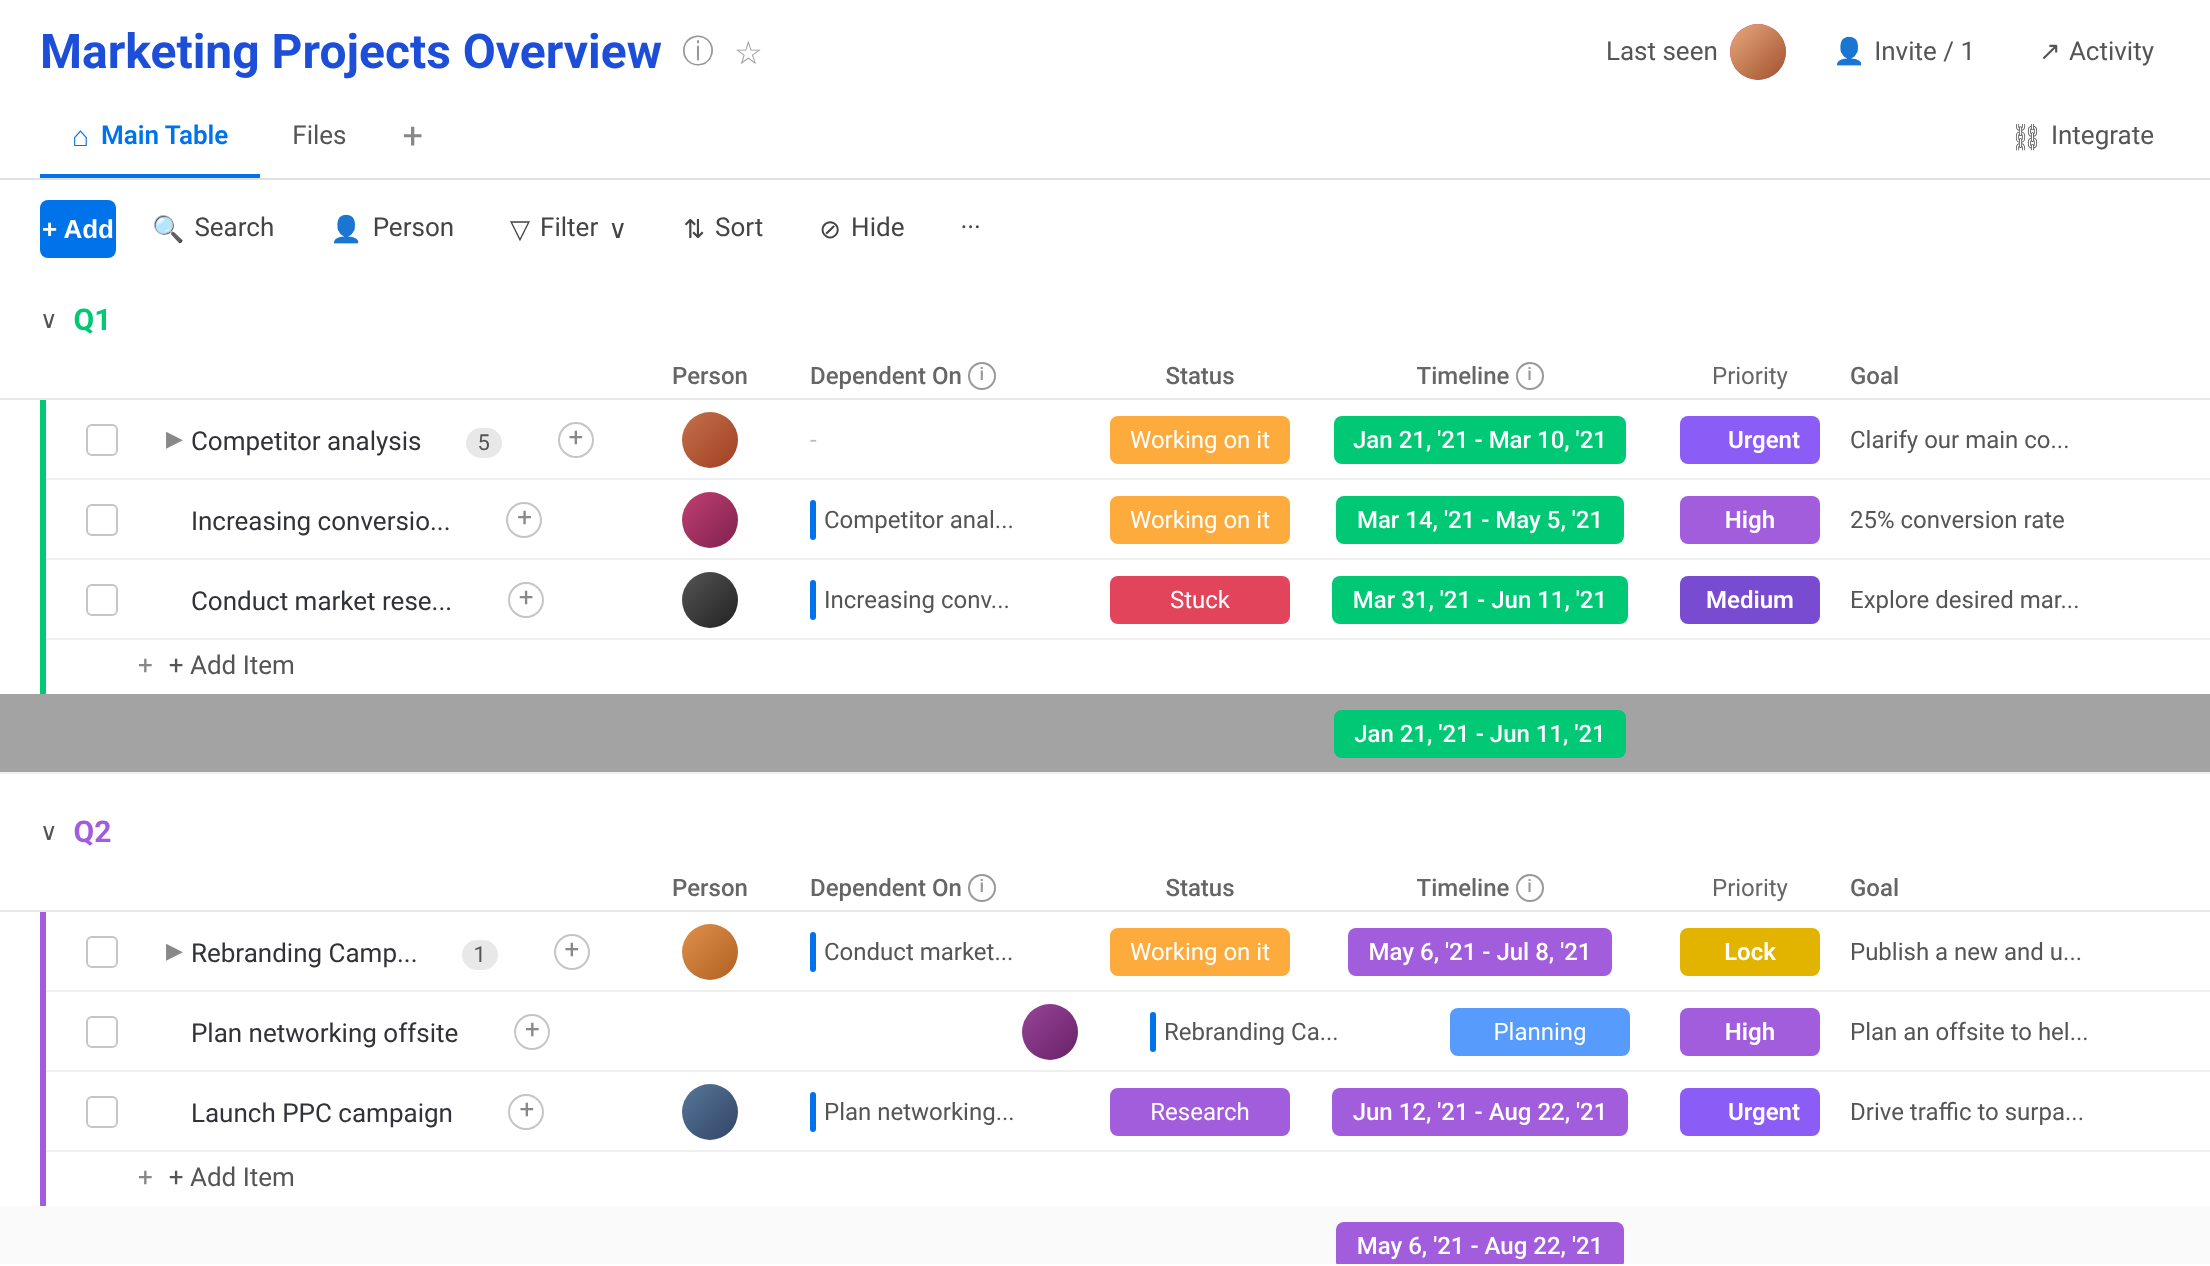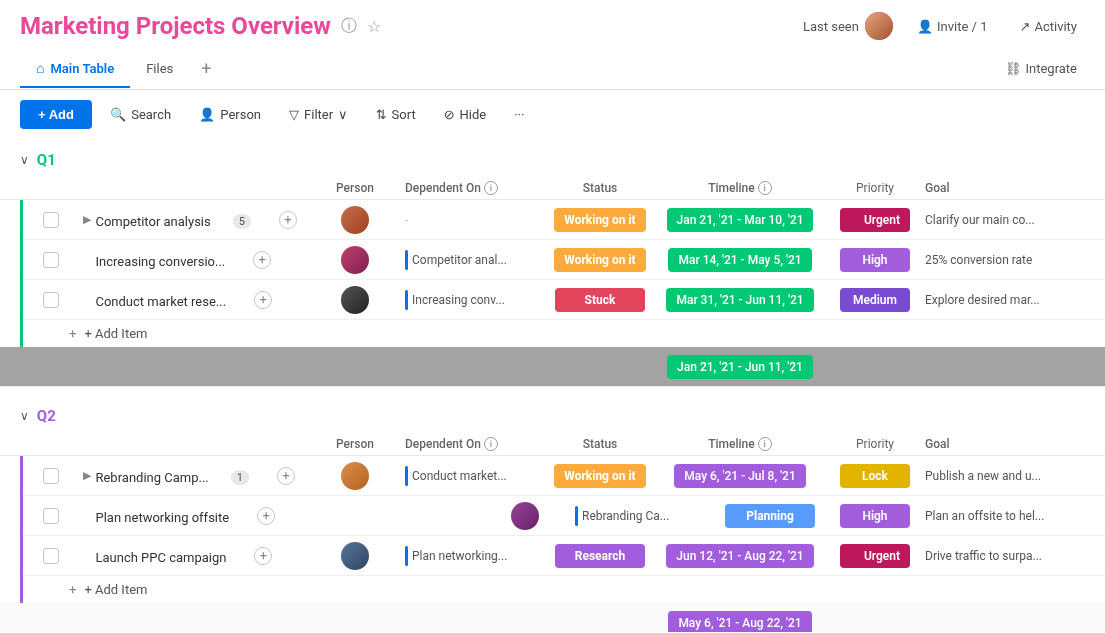--- a/index.html
+++ b/index.html
@@ -1,37 +1,37 @@
 <!DOCTYPE html>
 <html><head>
   <meta charset="utf-8">
   <style>
     * { box-sizing: border-box; margin: 0; padding: 0; }
     body { font-family: -apple-system, BlinkMacSystemFont, 'Segoe UI', Roboto, sans-serif; background: #fff; color: #333; font-size: 13px; overflow: hidden; }
     
     .header { display: flex; align-items: center; justify-content: space-between; padding: 12px 20px 8px 20px; }
     .header-left { display: flex; align-items: center; gap: 10px; }
-    .page-title { font-size: 24px; font-weight: 700; color: #ec4899; }
+    .page-title { font-size: 24px; font-weight: 700; color: #1d4ed8; }
     .header-icon { color: #999; font-size: 16px; cursor: pointer; }
     .header-right { display: flex; align-items: center; gap: 16px; }
     .last-seen { display: flex; align-items: center; gap: 6px; color: #555; font-size: 13px; }
     .avatar { width: 28px; height: 28px; border-radius: 50%; background: #c47; overflow: hidden; display: flex; align-items: center; justify-content: center; font-size: 10px; color: white; }
     .avatar-img { width: 100%; height: 100%; border-radius: 50%; background: linear-gradient(135deg, #e8a87c, #a0522d); }
     .header-btn { display: flex; align-items: center; gap: 4px; color: #555; font-size: 13px; cursor: pointer; padding: 4px 8px; border-radius: 4px; }
     
     .tabs-bar { display: flex; align-items: center; justify-content: space-between; border-bottom: 1px solid #e0e0e0; padding: 0 20px; }
     .tabs-left { display: flex; align-items: center; }
     .tab { display: flex; align-items: center; gap: 6px; padding: 10px 16px; font-size: 13px; cursor: pointer; color: #555; border-bottom: 2px solid transparent; margin-bottom: -1px; }
     .tab.active { color: #0073ea; border-bottom: 2px solid #0073ea; font-weight: 600; }
     .tab-icon { font-size: 14px; }
     .tab-add { padding: 10px 12px; color: #888; cursor: pointer; font-size: 18px; }
     .tabs-right { display: flex; align-items: center; gap: 4px; color: #555; font-size: 13px; cursor: pointer; padding: 4px 8px; }
     
     .toolbar { display: flex; align-items: center; gap: 8px; padding: 10px 20px; }
-    .add-btn { background: #0073ea; color: white; border: none; border-radius: 4px; padding: 7px 18px; font-size: 13px; font-weight: 600; cursor: pointer; display: flex; align-items: center; gap: 5px; }
+    .add-btn { background: #0073ea; color: white; border: none; border-radius: 4px; padding: 7px 1px; font-size: 13px; font-weight: 600; cursor: pointer; display: flex; align-items: center; gap: 5px; }
     .toolbar-btn { display: flex; align-items: center; gap: 5px; padding: 6px 10px; border-radius: 4px; color: #444; cursor: pointer; font-size: 13px; }
     
     .content { overflow-y: auto; height: calc(633px - 140px); padding: 0 0 20px 0; }
     
     .group { margin-bottom: 8px; }
     .group-header { display: flex; align-items: center; gap: 8px; padding: 12px 20px 8px 20px; }
     .group-toggle { color: #555; cursor: pointer; font-size: 12px; }
     .group-name { font-size: 15px; font-weight: 700; }
     .group-name.q1 { color: #00c875; }
     .group-name.q2 { color: #a25ddc; }
@@ -61,34 +61,34 @@
     
     .person-cell { width: 100px; display: flex; justify-content: center; }
     .person-avatar { width: 28px; height: 28px; border-radius: 50%; display: flex; align-items: center; justify-content: center; font-size: 10px; color: white; font-weight: 600; }
     
     .dependent-cell { width: 140px; display: flex; align-items: center; gap: 4px; }
     .dep-bar { width: 3px; height: 20px; background: #0073ea; border-radius: 2px; flex-shrink: 0; }
     .dep-text { font-size: 12px; color: #555; white-space: nowrap; overflow: hidden; text-overflow: ellipsis; max-width: 120px; }
     .dep-dash { font-size: 12px; color: #bbb; }
     
     .status-cell { width: 110px; display: flex; justify-content: center; }
-    .status-badge { border-radius: 4px; padding: 5px 10px; font-size: 12px; font-weight: 700; color: white; text-align: center; min-width: 90px; }
+    .status-badge { border-radius: 4px; padding: 5px 10px; font-size: 12px; font-weight: 400; color: white; text-align: center; min-width: 90px; }
     .status-working { background: #fdab3d; }
     .status-stuck { background: #e2445c; }
     .status-planning { background: #579bfc; }
     .status-research { background: #a25ddc; }
     
     .timeline-cell { width: 170px; display: flex; justify-content: center; }
     .timeline-badge { background: #00c875; border-radius: 4px; padding: 5px 10px; font-size: 12px; font-weight: 500; color: white; white-space: nowrap; }
     .timeline-badge.purple { background: #a25ddc; }
     .timeline-badge.light-green { background: #00c875; }
     
     .priority-cell { width: 100px; display: flex; justify-content: center; }
     .priority-badge { border-radius: 4px; padding: 5px 10px; font-size: 12px; font-weight: 600; color: white; text-align: center; min-width: 70px; }
-    .priority-urgent { background: #be185d; padding-left: 24px; }
+    .priority-urgent { background: #8b5cf6; padding-left: 24px; }
     .priority-high { background: #a25ddc; }
     .priority-medium { background: #784bd1; }
     .priority-lock { background: #e2b400; }
     
     .goal-cell { width: 160px; font-size: 12px; color: #555; white-space: nowrap; overflow: hidden; text-overflow: ellipsis; }
     
     .add-item-row { display: flex; align-items: center; padding: 6px 20px 6px 46px; color: #555; font-size: 13px; cursor: pointer; }
     .add-item-plus { color: #888; margin-right: 8px; }
     
     .col-check-header { width: 40px; flex-shrink: 0; }

